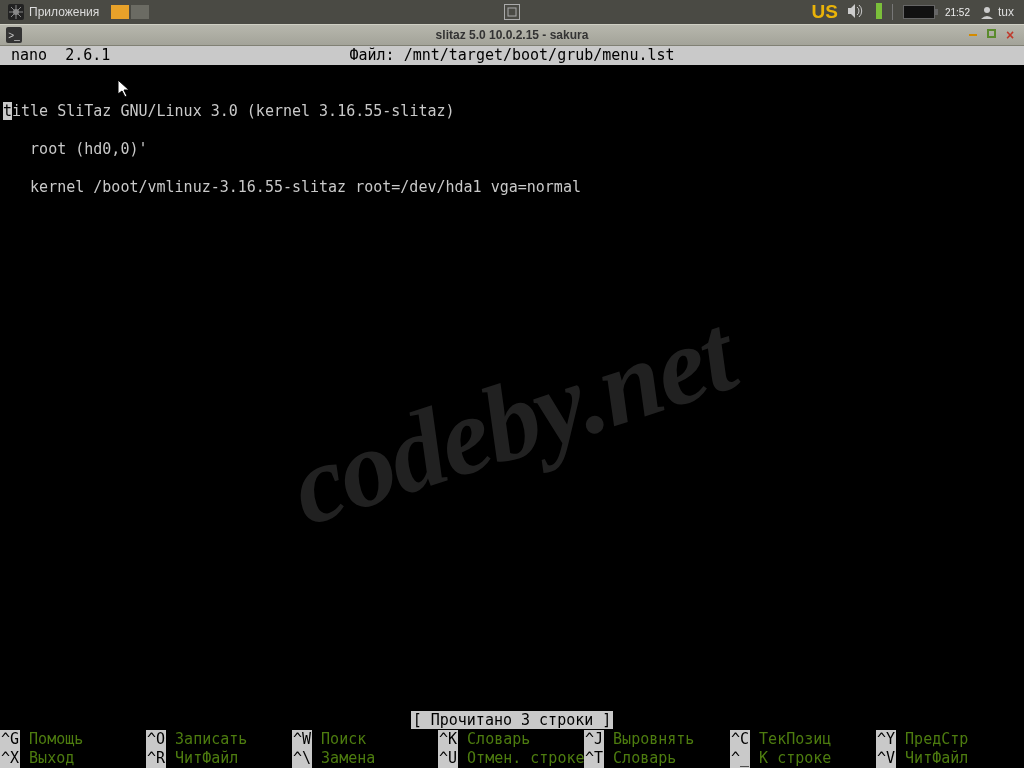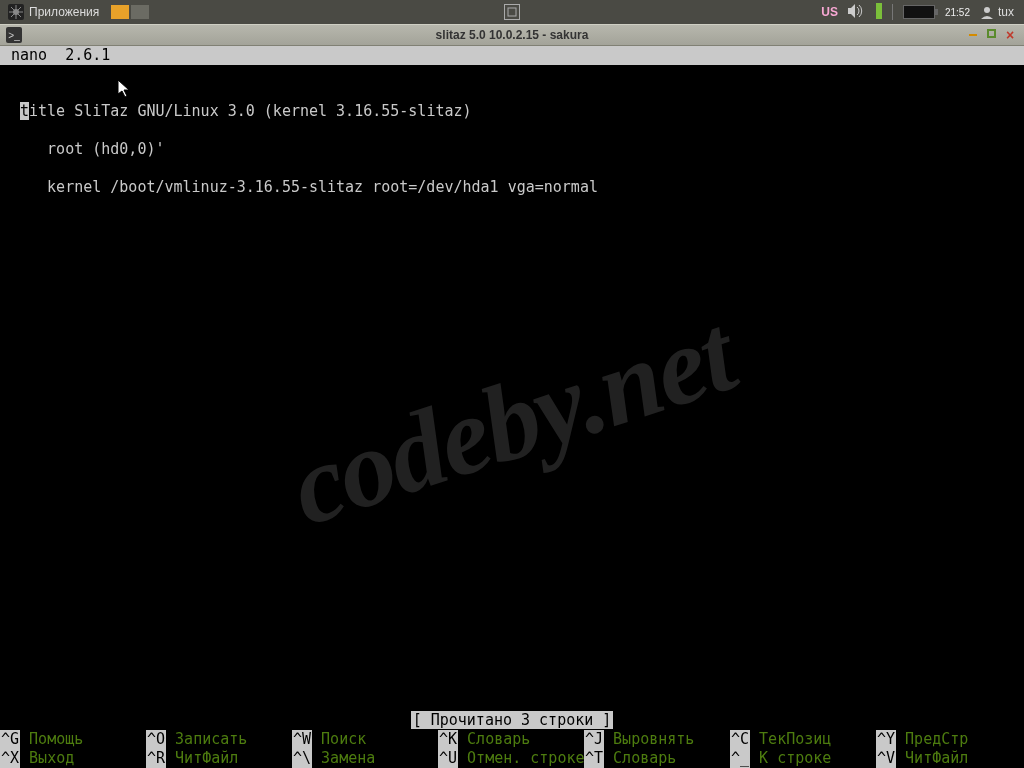--- a/index.html
+++ b/index.html
@@ -51,21 +51,21 @@
   }
 
   .top-panel .right {
     margin-left:auto;
     display:flex;
     align-items:center;
     gap:10px;
     padding-right:10px;
     height:100%;
   }
-  .kbd-ind { font-weight:bold; font-size:12px; color:#f9a8d4; }
+  .kbd-ind { font-weight:bold; font-size:19px; color:#eab308; }
   .battery { width:32px;height:14px;background:#111;border:1px solid #666;position:relative;}
   .battery::after{content:"";position:absolute;right:-4px;top:3px;width:3px;height:6px;background:#666;}
   .sep-line { width:1px; height:16px; background:#777; }
   .clock { color:#eee; font-size:10px; }
   .user { display:flex; align-items:center; gap:4px; }
 
   
   .win-titlebar {
     height: 22px;
     background: linear-gradient(#b7b7ad,#a3a399);
@@ -118,21 +118,21 @@
   }
 
   .editor-body{
     padding: 18px 0 0 0;
     color:#c9c9c9;
     white-space:pre;
   }
   .editor-body .cursor-char{
     background:#c9c9c9; color:#000;
   }
-  .editor-body .line{ padding-left:20px; }
+  .editor-body .line{ padding-left:3px; }
   .ind { display:inline-block; width: 3ch; }
 
   
   .mouse-cursor{
     position:absolute;
     left:118px; top:34px;
     width:12px;height:18px;
     pointer-events:none;
   }
 
@@ -259,20 +259,21 @@
     <div class="win-ctrl wc-min"></div>
     <div class="win-ctrl wc-max"></div>
     <div class="win-ctrl wc-close">×</div>
   </div>
 </div>
 
 <div class="terminal">
 
   <div class="nano-header">
     <span> nano  2.6.1</span>
+    <span class="nh-center">Файл: /mnt/target/boot/grub/menu.lst</span>
   </div>
 
   <div class="editor-body">
 <div class="line"><span class="cursor-char">t</span><span>itle SliTaz GNU/Linux 3.0 (kernel 3.16.55-slitaz)</span></div>
 <div class="line"><span class="ind"></span><span>root (hd0,0)'</span></div>
 <div class="line"><span class="ind"></span><span>kernel /boot/vmlinuz-3.16.55-slitaz root=/dev/hda1 vga=normal</span></div>
   </div>
 
   <svg class="mouse-cursor" viewBox="0 0 12 18">
     <polygon points="0,0 0,14 4,11 7,17 9,16 6,10 11,10" fill="#fff" stroke="#000" stroke-width="1"></polygon>

